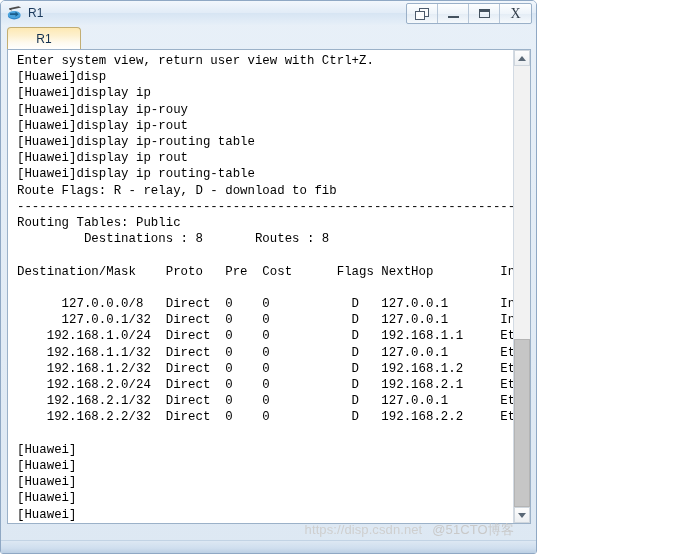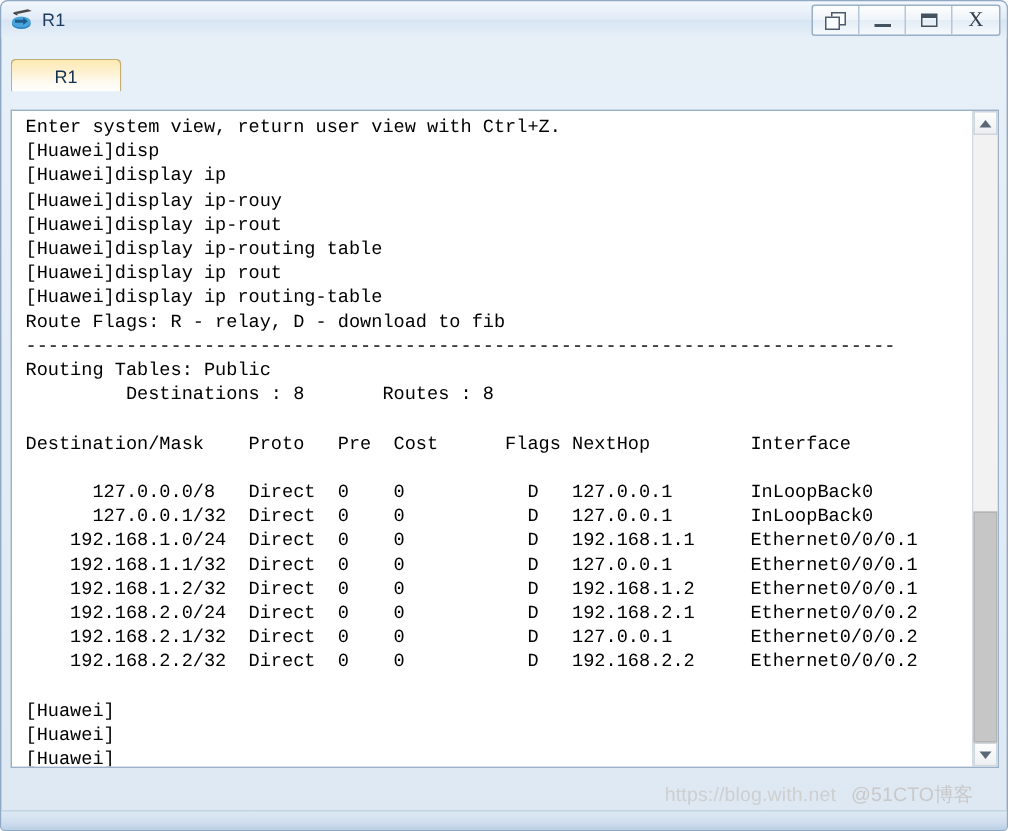--- a/index.html
+++ b/index.html
@@ -11,29 +11,28 @@
     width: 676px;
     height: 554px;
     overflow: hidden;
     font-family: "Liberation Sans", sans-serif;
   }
 
   
   .window {
     position: absolute;
     left: 0; top: 0;
-    width: 672px;
+    width: 537px;
     height: 554px;
     box-sizing: border-box;
     background: linear-gradient(to bottom, #e8f0f8 0%, #dde8f3 100%);
     border: 1px solid #8fa8c4;
     border-radius: 5px 5px 3px 3px;
     display: flex;
     flex-direction: column;
-    gap: 12px;
   }
 
   
   .titlebar {
     position: relative;
     height: 24px;
     flex: 0 0 24px;
     background: linear-gradient(to bottom, #f2f7fc 0%, #e2ecf7 48%, #d7e5f3 52%, #e6eff8 100%);
     border-radius: 4px 4px 0 0;
     display: flex;
@@ -319,15 +318,15 @@
       </div>
       <div class="sb-btn">
         <span class="sb-arrow down"></span>
       </div>
     </div>
   </div>
 
   <div class="window-bottom"></div>
 
   <div class="watermark">
-    <span>https://blog.with.net</span><span class="cn">@51CTO博客</span>
+    <span>https://disp.csdn.net</span><span class="cn">@51CTO博客</span>
   </div>
 </div>
 
 </body></html>

